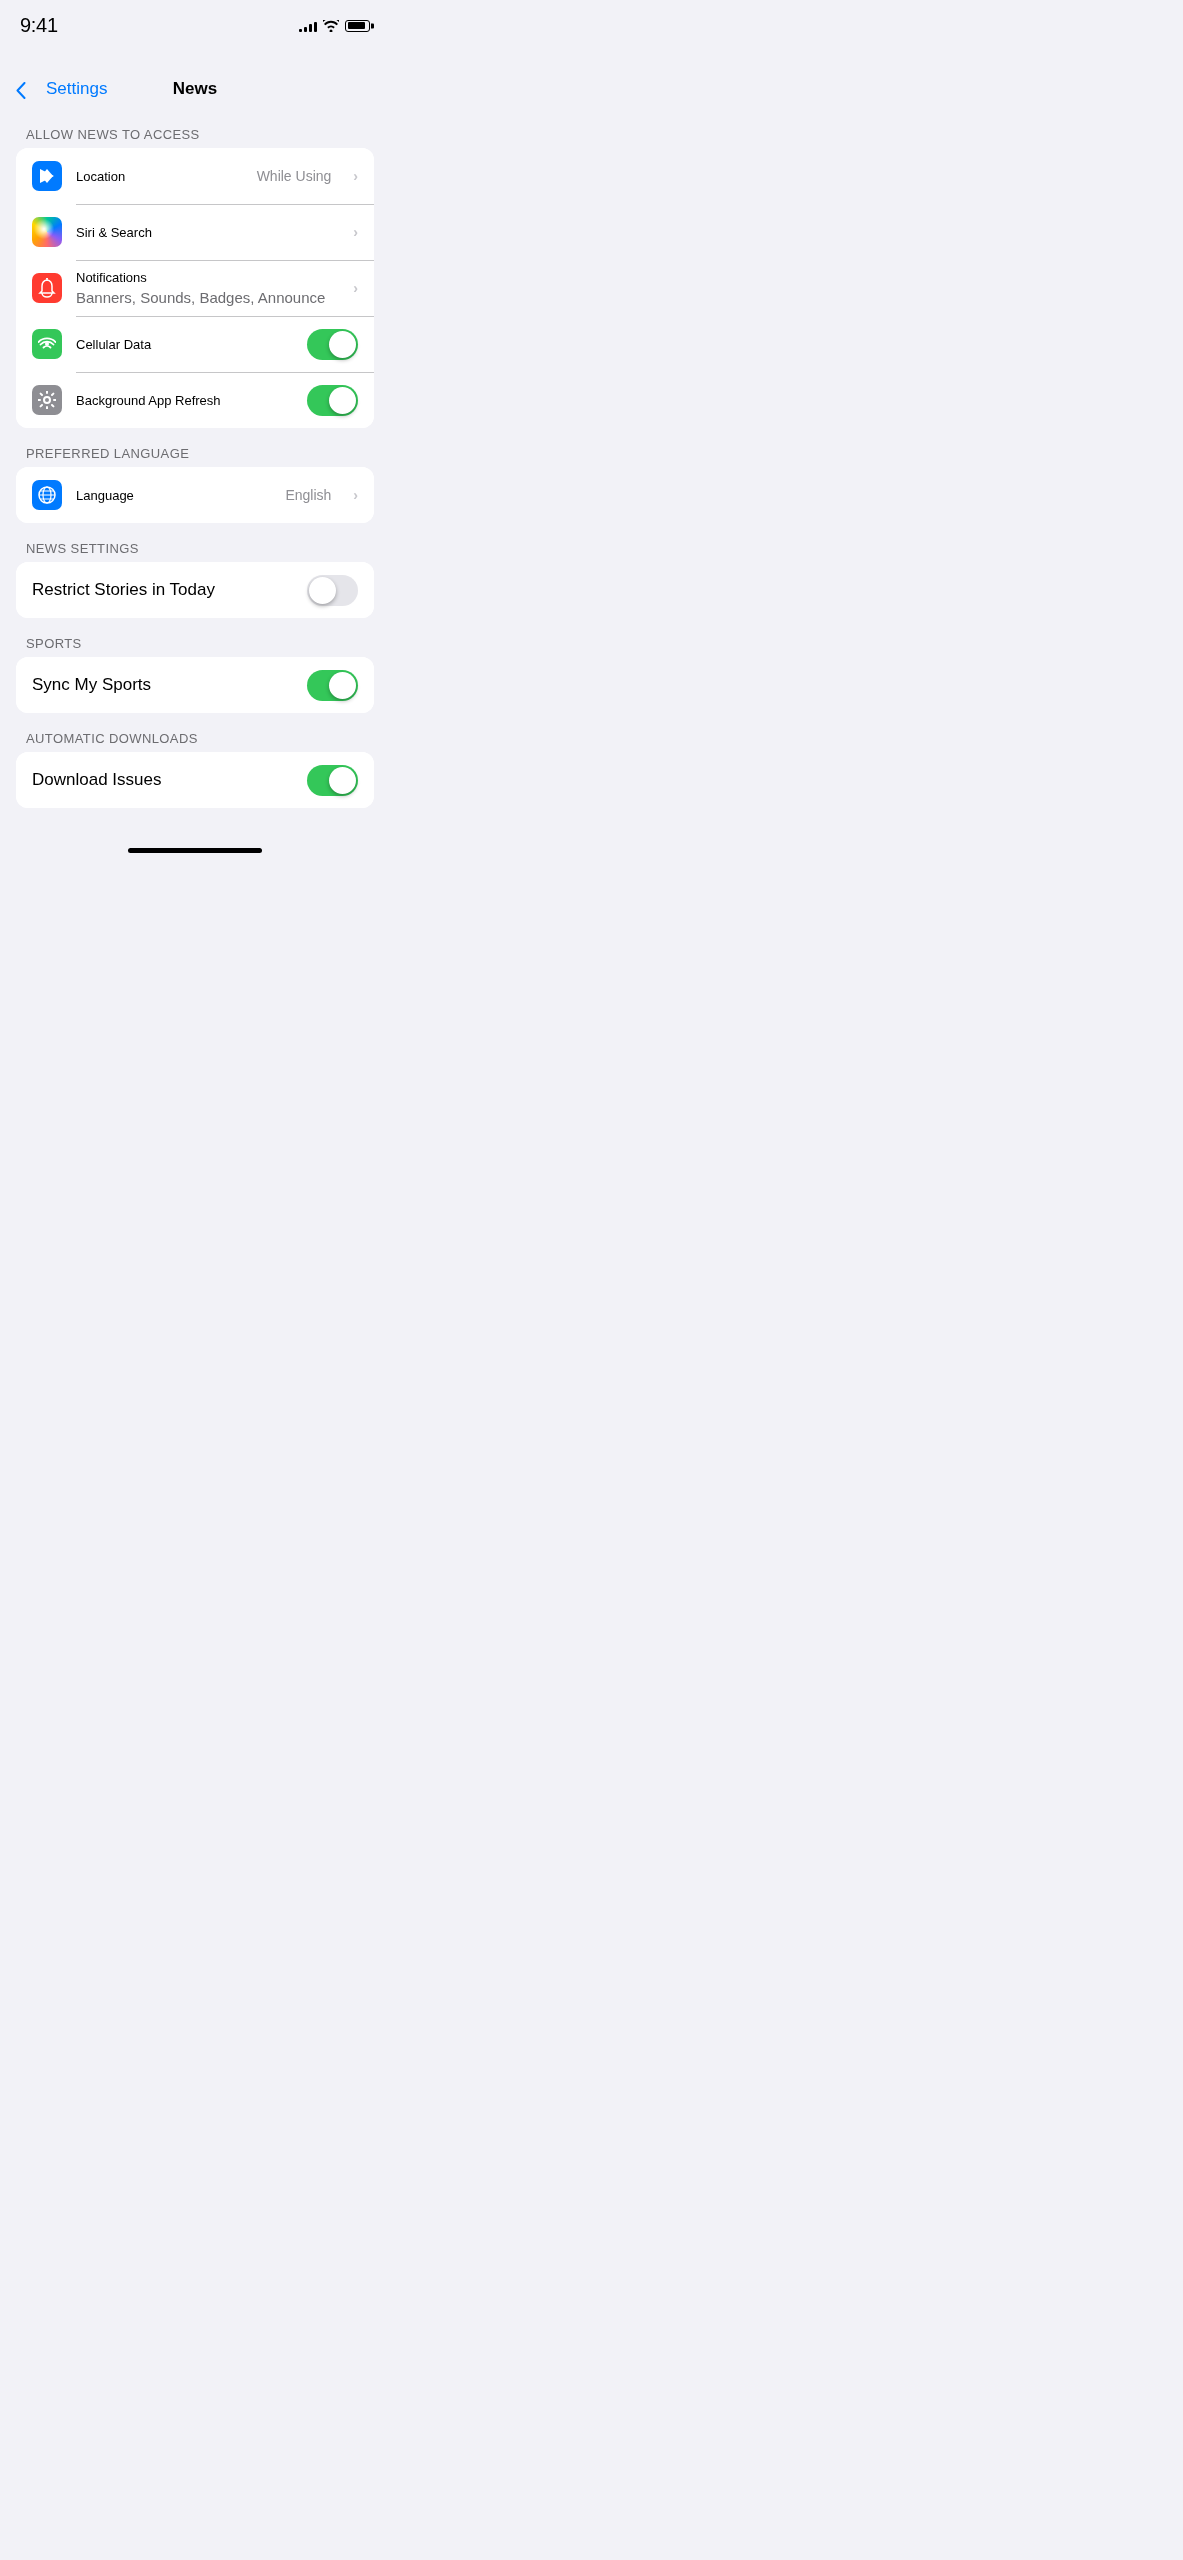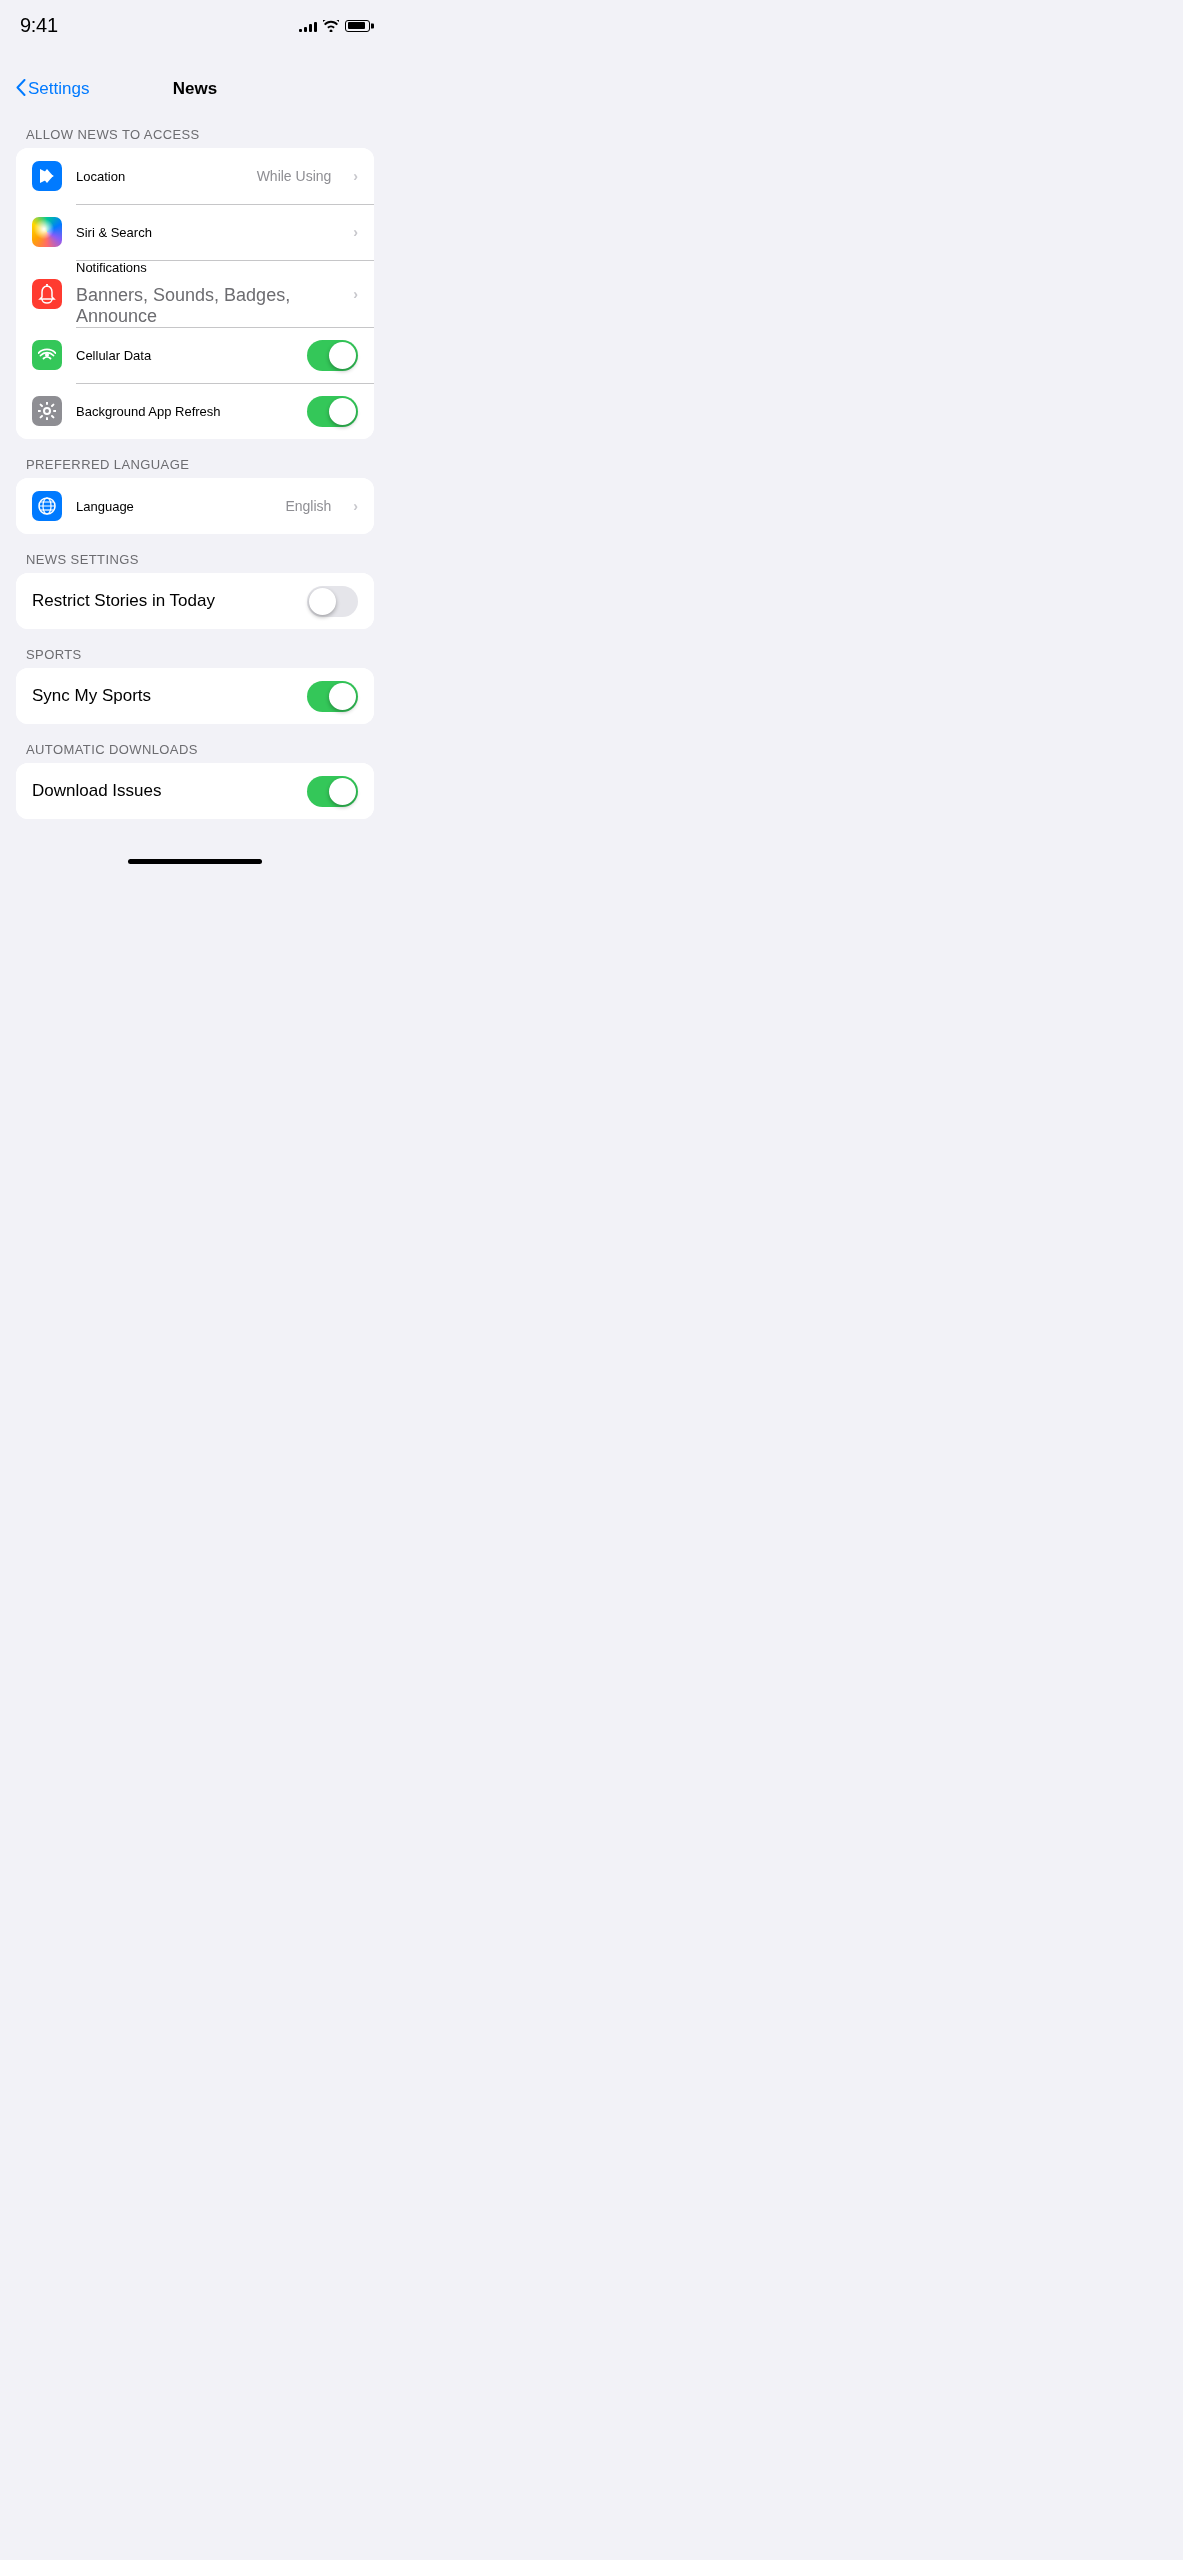--- a/index.html
+++ b/index.html
@@ -76,24 +76,24 @@
       align-items: center;
       justify-content: center;
       padding: 4px 16px 12px;
       position: relative;
       background: #F2F2F7;
     }
     .nav-back {
       position: absolute;
       left: 16px;
       display: flex;
-      align-items: flex-start;
+      align-items: flex-end;
       color: #007AFF;
       font-size: 17px;
-      gap: 2px;
+      gap: 20px;
       cursor: pointer;
       margin-top: 31px;
     }
     .nav-title {
       font-size: 17px;
       font-weight: 600;
       color: #000;
       margin-top: 32px;
     }
 
@@ -157,23 +157,23 @@
       font-size: 16px;
     }
 
     .row-label {
       flex: 1;
       font-size: 13px;
       color: #000;
     }
 
     .row-sublabel {
-      font-size: 18px;
+      font-size: 15px;
       color: #6C6C70;
-      margin-top: 10px;
+      margin-top: 4px;
     }
 
     .row-value {
       font-size: 14px;
       color: #8E8E93;
       margin-right: 22px;
     }
 
     .chevron {
       color: #C7C7CC;

